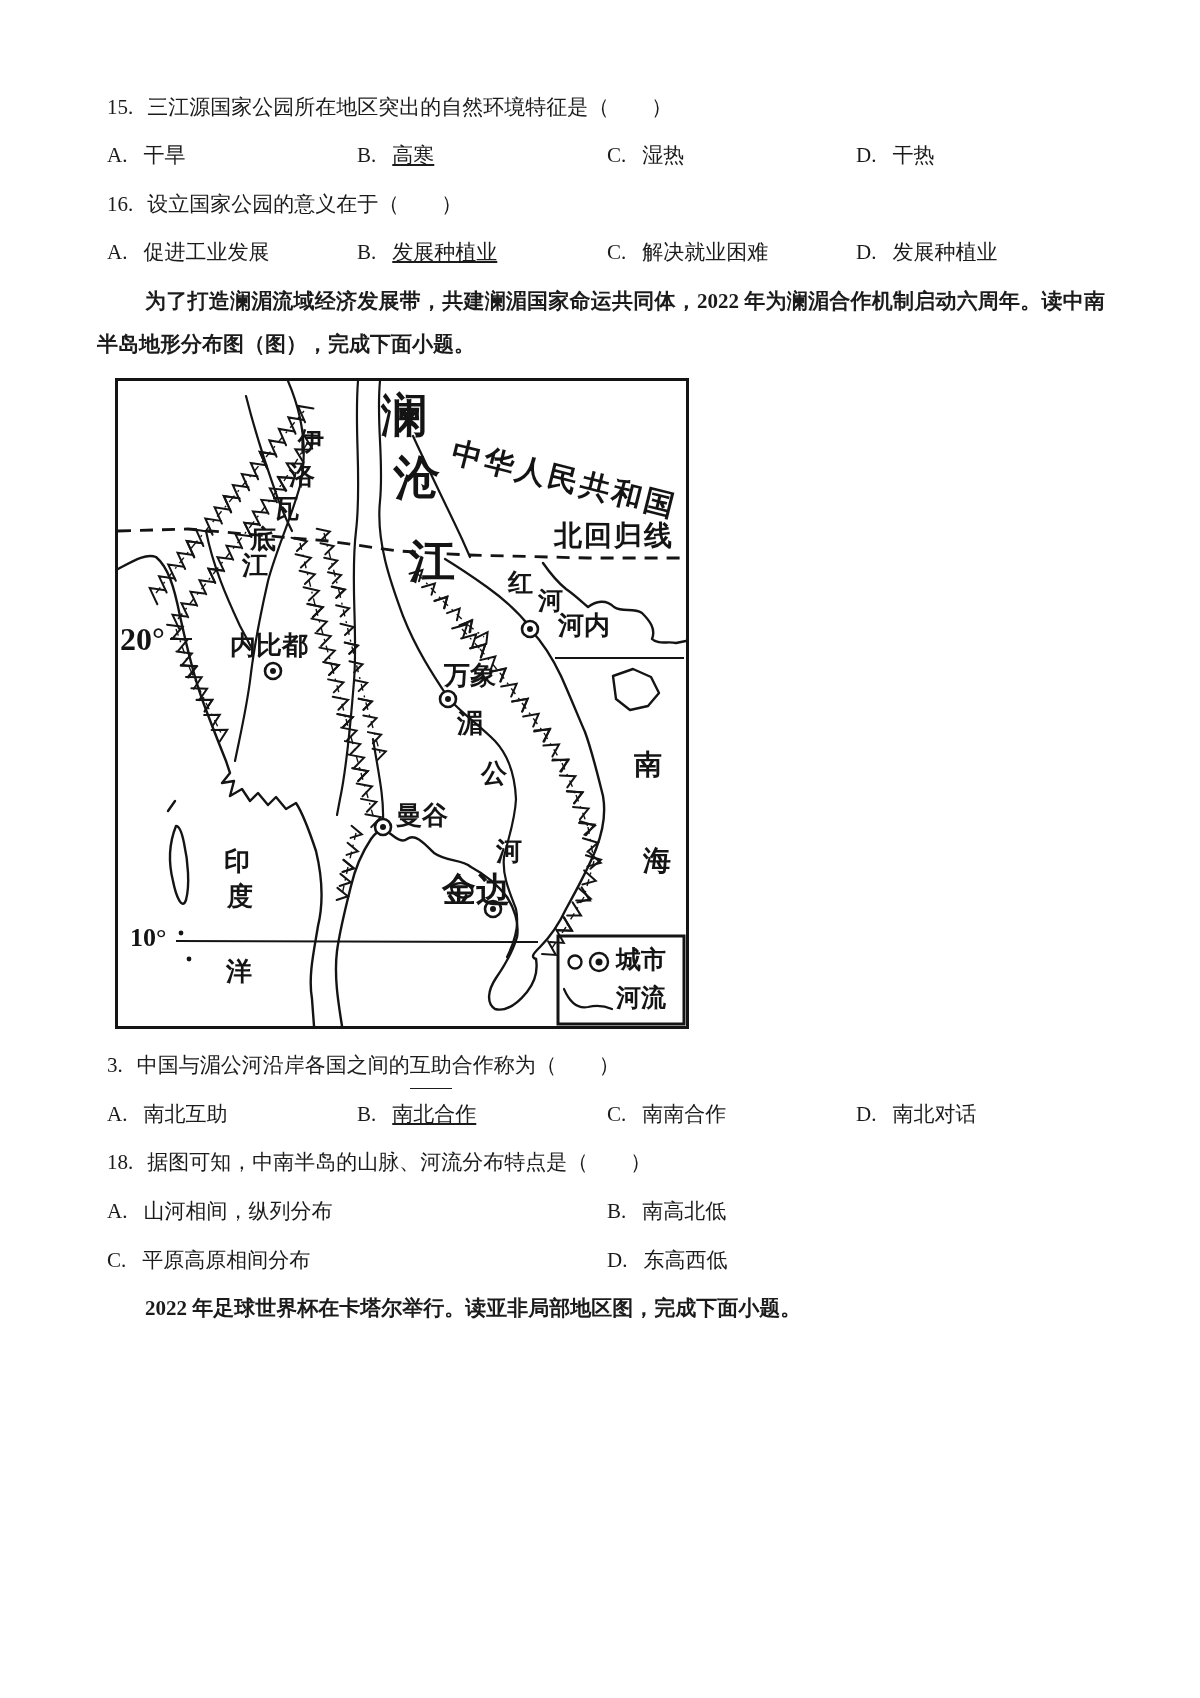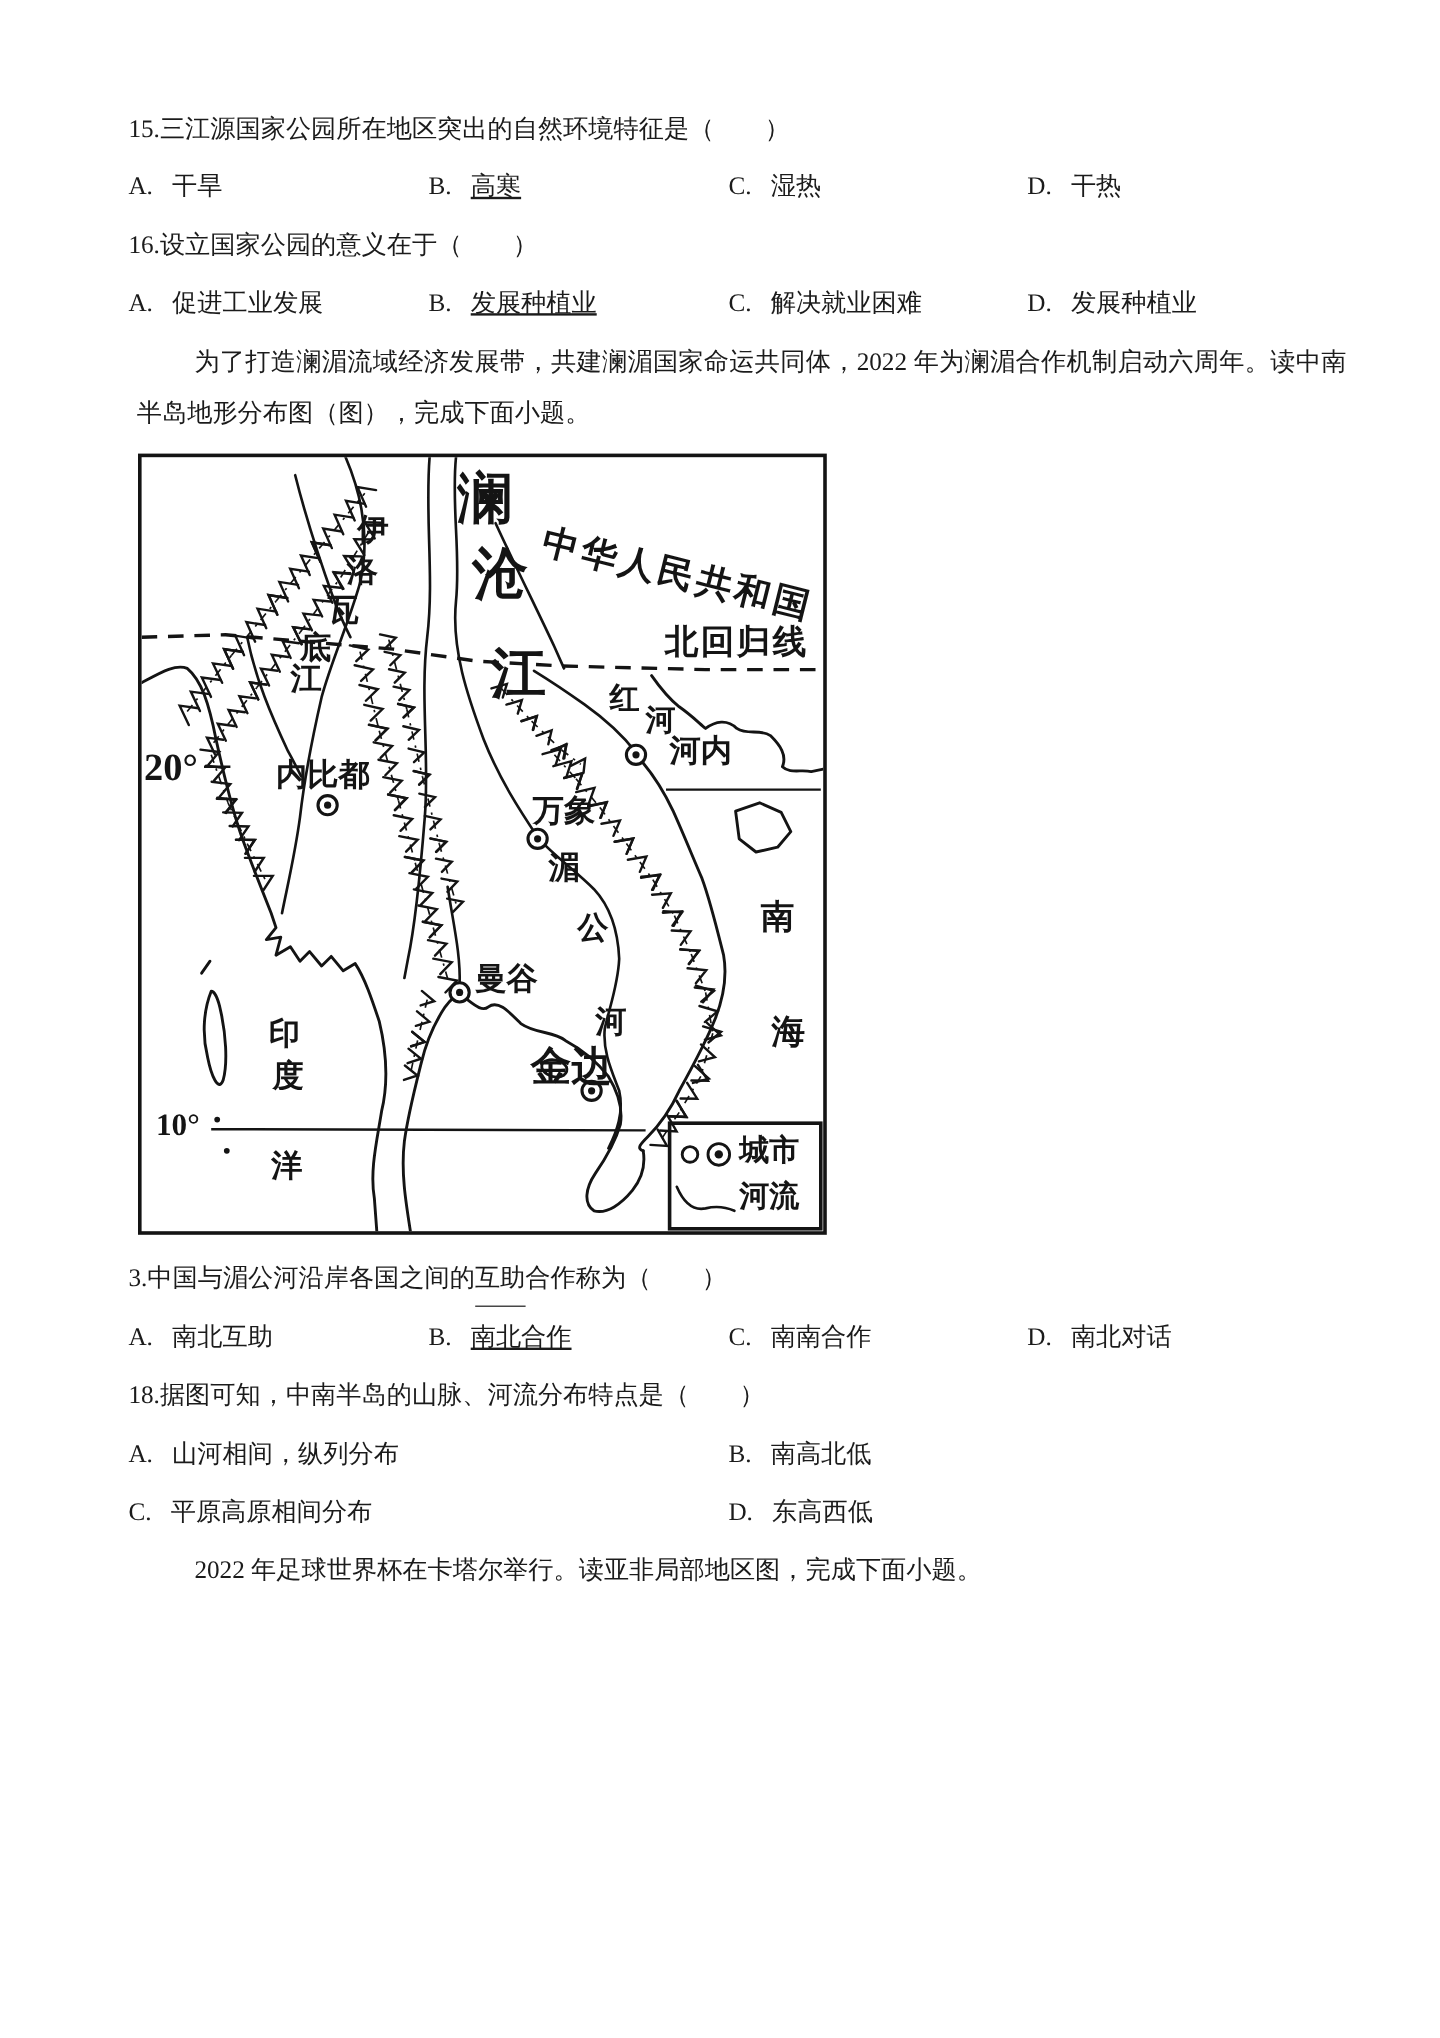--- a/index.html
+++ b/index.html
@@ -2,27 +2,27 @@
 <html><head>
 <meta charset="utf-8">
 <style>
   html,body{margin:0;padding:0;background:#ffffff;}
   body{
     width:1200px;height:1698px;position:relative;overflow:hidden;
     font-family:"Liberation Serif","DejaVu Serif",serif;
     color:#1b1b1b;font-size:21px;
   }
   .line{position:absolute;left:107px;width:1000px;white-space:nowrap;}
-  .qnum{display:inline-block;}
+  .qnum{display:inline-block;margin-right:14px;}
   .optrow{position:absolute;left:107px;width:1010px;height:30px;}
   .opt{position:absolute;top:0;white-space:nowrap;}
   .opt .olabel{display:inline-block;margin-right:16px;}
   .c0{left:0;} .c1{left:250px;text-decoration:underline;} .c2{left:500px;} .c3{left:749px;}
-  .para{position:absolute;left:114px;width:1008px;line-height:43px;
-        text-indent:48px;text-align:justify;}
+  .para{position:absolute;left:97px;width:1008px;line-height:43px;
+        text-indent:48px;text-align:justify;font-weight:bold;}
   .uline{border-bottom:1.5px solid #1b1b1b;padding-bottom:11px;}
 
   
   .map-box{position:absolute;left:115px;top:378px;width:568px;height:645px;
            border:3px solid #141414;background:#fff;}
   .map-box svg{position:absolute;left:0;top:0;}
   .mlabel{position:absolute;font-weight:700;color:#141414;line-height:1;
           white-space:nowrap;}
   .coast{fill:none;stroke:#141414;stroke-width:2.4;stroke-linejoin:round;stroke-linecap:round;}
   .river{fill:none;stroke:#141414;stroke-width:2.2;stroke-linejoin:round;stroke-linecap:round;}

